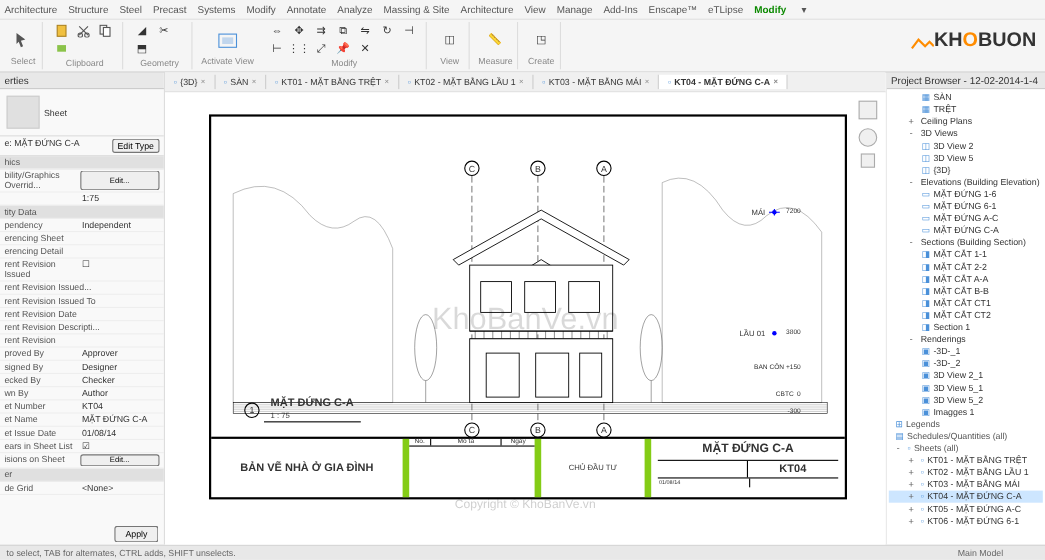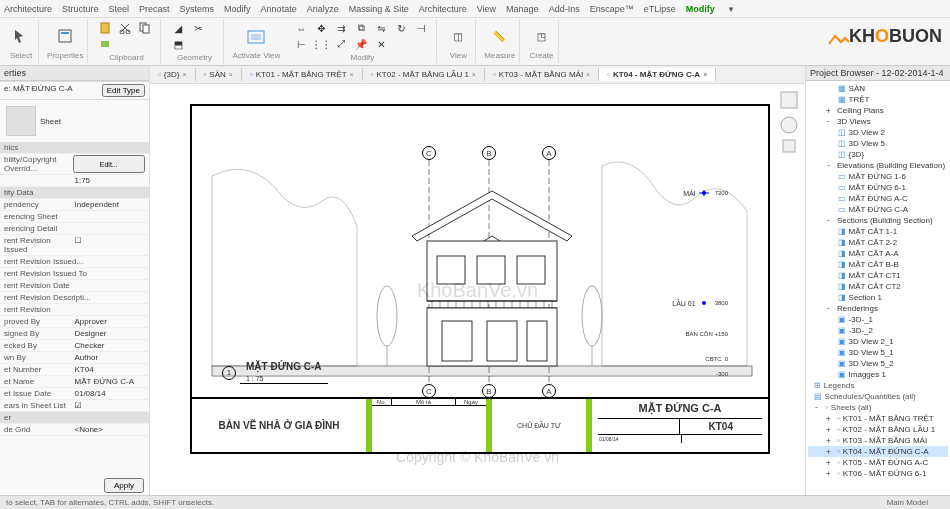--- a/index.html
+++ b/index.html
@@ -21,22 +21,22 @@
 .prop-row{display:flex;padding:1px 4px;border-bottom:1px solid #eee}
 .prop-row .k{flex:1;color:#555}
 .prop-row .v{flex:1;color:#333}
 .canvas-area{flex:1;display:flex;flex-direction:column;background:#fff;position:relative}
 .view-tabs{height:18px;background:#f0f0f0;display:flex;align-items:center;font-size:8px;border-bottom:1px solid #ddd}
 .vtab{padding:2px 8px;border-right:1px solid #ccc;display:flex;align-items:center;gap:3px}
 .vtab.active{background:#fff;font-weight:600}
 .vtab .x{color:#888;font-size:7px}
 .drawing{flex:1;position:relative;background:#fff}
 .sheet{position:absolute;left:40px;top:20px;width:580px;height:350px;border:2px solid #000;background:#fff}
-.watermark{position:absolute;left:50%;top:50%;transform:translate(-50%,-50%);font-size:20px;color:rgba(0,0,0,0.15);pointer-events:none;z-index:5}
-.copyright{position:absolute;left:50%;bottom:30px;transform:translateX(-50%);font-size:14px;color:rgba(0,0,0,0.2);z-index:5}
+.watermark{position:absolute;left:50%;top:50%;transform:translate(-50%,-50%);font-size:28px;color:rgba(0,0,0,0.15);pointer-events:none;z-index:5}
+.copyright{position:absolute;left:50%;bottom:30px;transform:translateX(-50%);font-size:11px;color:rgba(0,0,0,0.2);z-index:5}
 .right-panel{width:145px;background:#fff;border-left:1px solid #ddd;font-size:8px;overflow:hidden}
 .tree{padding:2px}
 .tree-item{padding:1px 2px 1px 14px;display:flex;align-items:center;gap:3px;white-space:nowrap}
 .tree-item.l1{padding-left:6px;font-weight:400;color:#555}
 .tree-item.l2{padding-left:18px}
 .tree-item.l3{padding-left:30px}
 .tree-item.hl{background:#cde6ff}
 .status{height:14px;background:#e8e8e8;border-top:1px solid #ccc;font-size:8px;display:flex;align-items:center;padding:0 6px;color:#666}
 .titleblock{position:absolute;bottom:0;left:0;right:0;height:55px;border-top:2px solid #000;display:flex}
 .tb-cell{border-right:6px solid #84cc16;padding:2px 4px;font-size:8px;display:flex;align-items:center;justify-content:center;flex-direction:column}
@@ -74,31 +74,20 @@
     <div class="rgroup-icons">
       <div class="rbtn">
           <svg width="16" height="16">
             <path d="M2 2 L10 8 L6 9 L8 14 L6 15 L4 10 L2 12 Z" fill="#555"></path>
           </svg>
         </div>
     </div>
     <span class="rgroup-label">Select</span>
   </div>
   <div class="rgroup">
-    <div class="rgroup-icons">
-      <div class="rbtn">
-          <svg width="16" height="16">
-            <rect x="2" y="2" width="12" height="12" fill="none" stroke="#555"></rect>
-            <rect x="4" y="4" width="8" height="2" fill="#4a90d9"></rect>
-          </svg>
-        </div>
-    </div>
-    <span class="rgroup-label">Properties</span>
-  </div>
-  <div class="rgroup">
     <div class="rgroup-icons" style="flex-wrap:wrap;width:60px">
       <div class="rbtn" style="width:18px;height:14px">
           <svg width="12" height="12">
             <rect x="2" y="1" width="8" height="10" fill="#f0c040" stroke="#aa8020"></rect>
           </svg>
         </div>
       <div class="rbtn" style="width:18px;height:14px">
           <svg width="12" height="12">
             <path d="M2 2 L10 10 M2 10 L10 2" stroke="#555"></path>
             <circle cx="3" cy="10" r="2" fill="none" stroke="#555"></circle>
@@ -176,33 +165,33 @@
     <svg width="22" height="18">
         <path d="M2 16 L8 8 L14 14 L18 10 L22 14" fill="none" stroke="#ff8c00" stroke-width="2"></path>
       </svg><span>KH</span><span class="k">O</span><span>BUON</span>
   </div>
 </div>
 
 <div class="main">
 
   <div class="left-panel">
     <div class="panel-hdr">erties</div>
+    <div style="display:flex;align-items:center;padding:2px">
+      <div class="props-icon"></div>
+      <span>Sheet</span>
+    </div>
     <div style="display:flex;padding:2px 4px;border-top:1px solid #ddd;border-bottom:1px solid #ddd">
       <span style="flex:1">e: MẶT ĐỨNG C-A</span>
       <button style="font-size:8px;padding:0 3px">Edit Type</button>
     </div>
-    <div style="display:flex;align-items:center;padding:2px">
-      <div class="props-icon"></div>
-      <span>Sheet</span>
-    </div>
     <div class="prop-row" style="background:#e0e0e0">
         <span class="k">hics</span>
       </div>
     <div class="prop-row">
-        <span class="k">bility/Copyright Overrid...</span>
+        <span class="k">bility/Graphics Overrid...</span>
         <button style="font-size:7px;flex:1">Edit...</button>
       </div>
     <div class="prop-row">
         <span class="k"></span>
         <span class="v">1:75</span>
       </div>
     <div class="prop-row" style="background:#e0e0e0">
         <span class="k">tity Data</span>
       </div>
     <div class="prop-row">
@@ -258,20 +247,24 @@
         <span class="k">et Name</span>
         <span class="v">MẶT ĐỨNG C-A</span>
       </div>
     <div class="prop-row">
         <span class="k">et Issue Date</span>
         <span class="v">01/08/14</span>
       </div>
     <div class="prop-row">
         <span class="k">ears in Sheet List</span>
         <span class="v">☑</span>
+      </div>
+    <div class="prop-row">
+        <span class="k">isions on Sheet</span>
+        <button style="font-size:7px;flex:1">Edit...</button>
       </div>
     <div class="prop-row" style="background:#e0e0e0">
         <span class="k">er</span>
       </div>
     <div class="prop-row">
         <span class="k">de Grid</span>
         <span class="v">&lt;None&gt;</span>
       </div>
     <div style="position:absolute;bottom:16px;left:4px;width:140px;text-align:right"><button style="font-size:8px;padding:1px 8px">Apply</button></div>
   </div>
@@ -609,14 +602,14 @@
           <span style="width: 8px; font-family: monospace; color: rgb(102, 102, 102);">+</span>
           <span style="color: rgb(74, 144, 217);">▫</span>
           <span>KT06 - MẶT ĐỨNG 6-1</span>
         </div>
       </div>
   </div>
 </div>
 
 <div class="status">
   <span>to select, TAB for alternates, CTRL adds, SHIFT unselects.</span>
-  <span style="margin-left:auto;margin-right:16px">Main Model</span>
+  <span style="margin-left:auto;margin-right:32px">Main Model</span>
 </div>
 
 </body></html>

